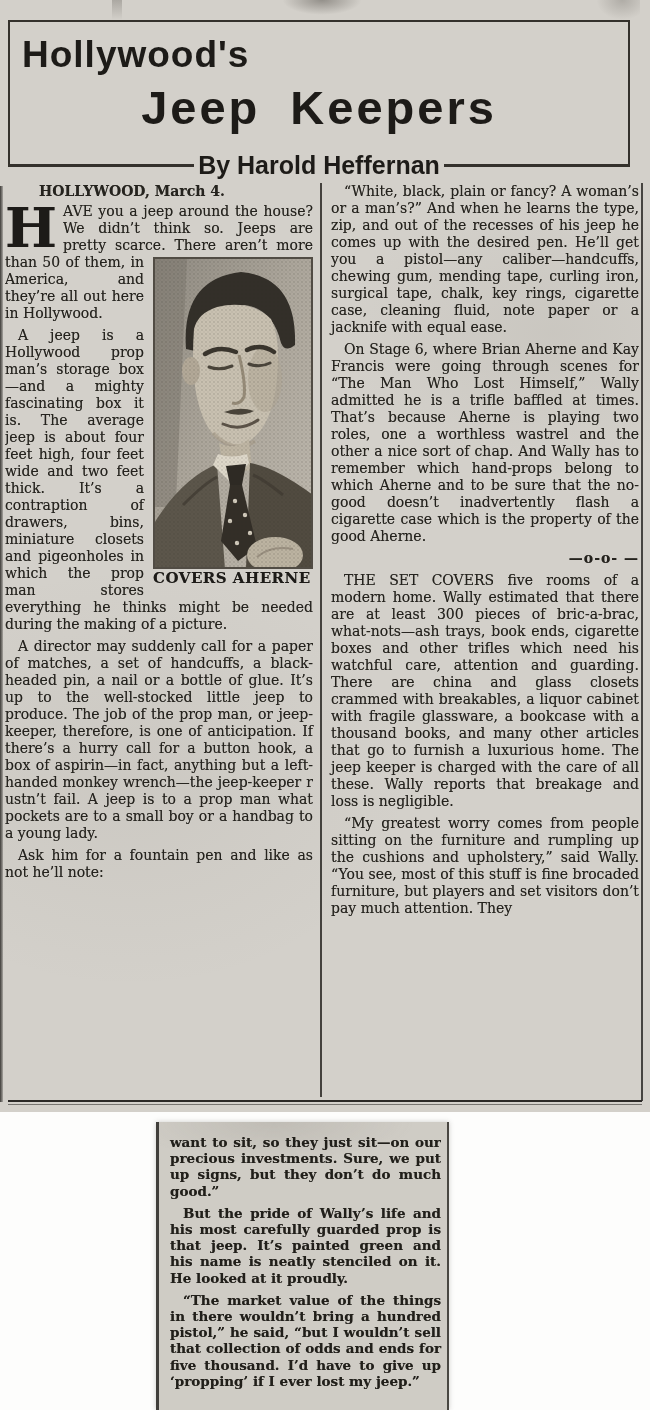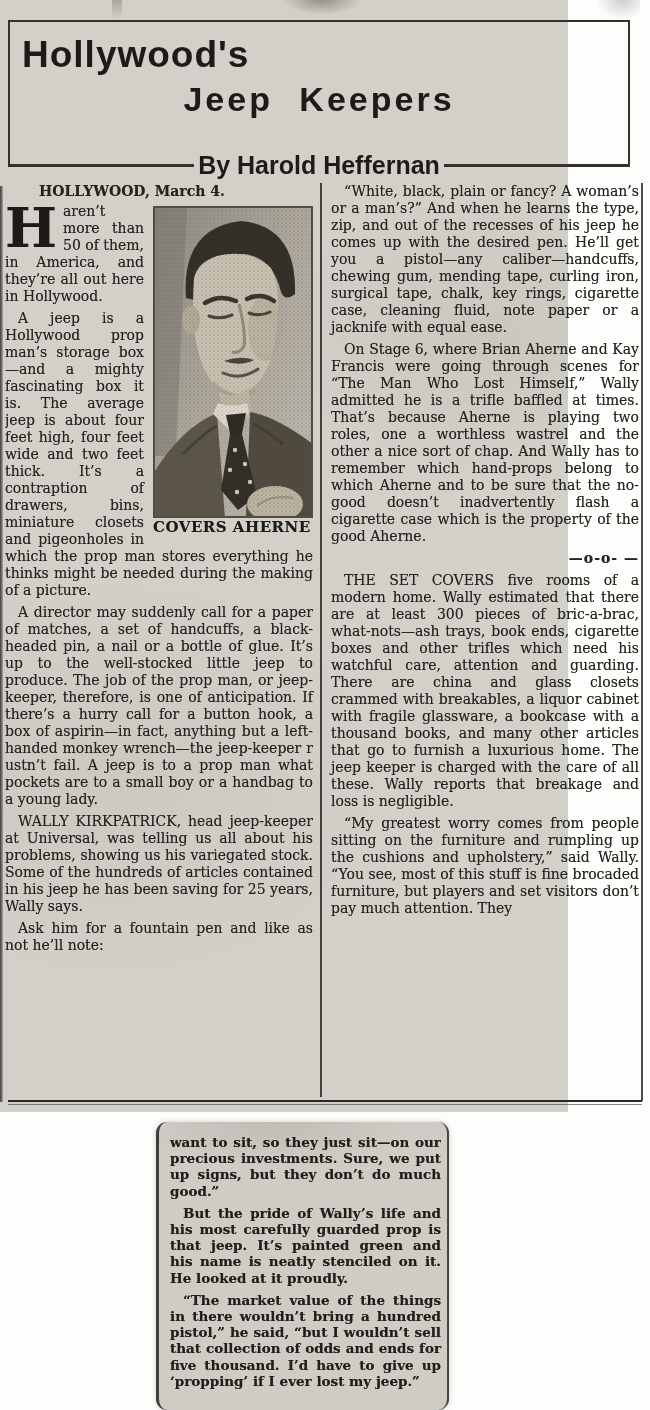--- a/index.html
+++ b/index.html
@@ -4,21 +4,21 @@
 <style>
   html,body { margin:0; padding:0; }
   body {
     width:650px; height:1410px;
     background:#fdfdfc;
     font-family:"DejaVu Serif", serif;
     position:relative;
     overflow:hidden;
   }
   .scan {
-    position:absolute; left:0; top:0; width:568px; height:1112px;
+    position:absolute; left:0; top:0; width:650px; height:1112px;
     background:
       radial-gradient(ellipse 300px 200px at 85% 30%, rgba(120,115,105,0.10), transparent 70%),
       radial-gradient(ellipse 400px 300px at 20% 70%, rgba(120,115,105,0.08), transparent 70%),
       #d3d0ca;
     color:#25231e;
   }
   .smudge { position:absolute; pointer-events:none; }
   .sm1 { left:282px; top:0; width:80px; height:15px;
          background:radial-gradient(ellipse at 50% 0%, rgba(70,66,60,0.45), transparent 70%); }
   .sm2 { left:596px; top:0; width:44px; height:20px;
@@ -36,21 +36,21 @@
     border:2px solid #34312c; border-bottom:none;
   }
   .kicker {
     position:absolute; left:12px; top:12px;
     font-family:"Liberation Sans", sans-serif; font-weight:700;
     font-size:37px; letter-spacing:1px; color:#1d1b18;
   }
   .title {
     position:absolute; left:0; top:58px; width:100%; text-align:center;
     font-family:"Liberation Sans", sans-serif; font-weight:700;
-    font-size:34px; letter-spacing:3px; word-spacing:14px; color:#1d1b18;
+    font-size:47px; letter-spacing:3px; word-spacing:14px; color:#1d1b18;
   }
   .byline-row {
     position:absolute; left:8px; top:151px; width:622px;
     display:flex; align-items:center;
   }
   .byline-rule { flex:1; height:3px; background:#34312c; }
   .byline {
     margin:0 4px;
     font-family:"Liberation Sans", sans-serif; font-weight:700;
     font-size:25px; color:#1d1b18; white-space:nowrap;
@@ -95,21 +95,20 @@
     border-left:3px solid rgba(40,38,34,0.85);
     border-right:2px solid rgba(40,38,34,0.8);
     box-shadow:0 0 5px rgba(60,56,50,0.25);
     box-sizing:border-box;
     padding:12px 6px 6px 11px;
     color:#211f1a;
     font-weight:700;
     font-size:13.5px; line-height:16.2px;
     overflow:hidden;
     text-shadow:0 0 0.5px rgba(30,28,24,0.55);
-    border-radius:11px;
   }
   .continuation .p { margin:0 0 6px 0; }
 </style>
 </head>
 <body>
 
 <div class="scan">
   <div class="smudge sm1"></div>
   <div class="smudge sm2"></div>
   <div class="smudge sm3"></div>
@@ -123,21 +122,21 @@
   <div class="byline-row">
     <span class="byline-rule"></span>
     <span class="byline">By Harold Heffernan</span>
     <span class="byline-rule"></span>
   </div>
 
   <div class="body-cols">
     <div class="col">
       <p class="dateline">HOLLYWOOD, March 4.</p>
       <p class="p np">
-        <span class="dropcap">H</span>
+        <span class="dropcap">H</span><span>AVE you a jeep around the house? We didn’t think so. Jeeps are pretty scarce. There</span>
         <span class="photo-float">
           <span class="photo-frame">
             <svg width="160" height="312" viewBox="0 0 160 312" xmlns="http://www.w3.org/2000/svg">
               <defs>
                 <linearGradient id="pbg" x1="0" y1="0" x2="1" y2="1">
                   <stop offset="0" stop-color="#8f8a81"></stop>
                   <stop offset="0.45" stop-color="#aca69b"></stop>
                   <stop offset="1" stop-color="#c0bab0"></stop>
                 </linearGradient>
                 <pattern id="ht" width="4" height="4" patternUnits="userSpaceOnUse">
@@ -178,21 +177,20 @@
               <rect width="160" height="312" fill="url(#ht)"></rect>
               <rect x="1" y="1" width="158" height="310" fill="none" stroke="#514c44" stroke-width="2"></rect>
             </svg>
           </span>
           <span class="photo-caption">COVERS AHERNE</span>
         </span>
         <span>aren’t more than 50 of them, in America, and they’re all out here in Hollywood.</span>
       </p>
       <p class="p">A jeep is a Hollywood prop man’s storage box —and a mighty fascinating box it is. The average jeep is about four feet high, four feet wide and two feet thick. It’s a contraption of drawers, bins, miniature closets and pigeonholes in which the prop man stores everything he thinks might be needed during the making of a picture.</p>
       <p class="p">A director may suddenly call for a paper of matches, a set of handcuffs, a black-headed pin, a nail or a bottle of glue. It’s up to the well-stocked little jeep to produce. The job of the prop man, or jeep-keeper, therefore, is one of anticipation. If there’s a hurry call for a button hook, a box of aspirin—in fact, anything but a left-handed monkey wrench—the jeep-keeper r ustn’t fail. A jeep is to a prop man what pockets are to a small boy or a handbag to a young lady.</p>
-      <p class="p">WALLY KIRKPATRICK, head jeep-keeper at Universal, was telling us all about his problems, showing us his variegated stock. Some of the hundreds of articles contained in his jeep he has been saving for 25 years, Wally says.</p>
       <p class="p">Ask him for a fountain pen and like as not he’ll note:</p>
     </div>
     <div class="col-divider"></div>
     <div class="col">
       <p class="p">“White, black, plain or fancy? A woman’s or a man’s?” And when he learns the type, zip, and out of the recesses of his jeep he comes up with the desired pen. He’ll get you a pistol—any caliber—handcuffs, chewing gum, mending tape, curling iron, surgical tape, chalk, key rings, cigarette case, cleaning fluid, note paper or a jacknife with equal ease.</p>
       <p class="p">On Stage 6, where Brian Aherne and Kay Francis were going through scenes for “The Man Who Lost Himself,” Wally admitted he is a trifle baffled at times. That’s because Aherne is playing two roles, one a worthless wastrel and the other a nice sort of chap. And Wally has to remember which hand-props belong to which Aherne and to be sure that the no-good doesn’t inadvertently flash a cigarette case which is the property of the good Aherne.</p>
       <div class="oo">—o-o- —</div>
       <p class="p">THE SET COVERS five rooms of a modern home. Wally estimated that there are at least 300 pieces of bric-a-brac, what-nots—ash trays, book ends, cigarette boxes and other trifles which need his watchful care, attention and guarding. There are china and glass closets crammed with breakables, a liquor cabinet with fragile glassware, a bookcase with a thousand books, and many other articles that go to furnish a luxurious home. The jeep keeper is charged with the care of all these. Wally reports that breakage and loss is negligible.</p>
       <p class="p">“My greatest worry comes from people sitting on the furniture and rumpling up the cushions and upholstery,” said Wally. “You see, most of this stuff is fine brocaded furniture, but players and set visitors don’t pay much attention. They</p>
     </div>

